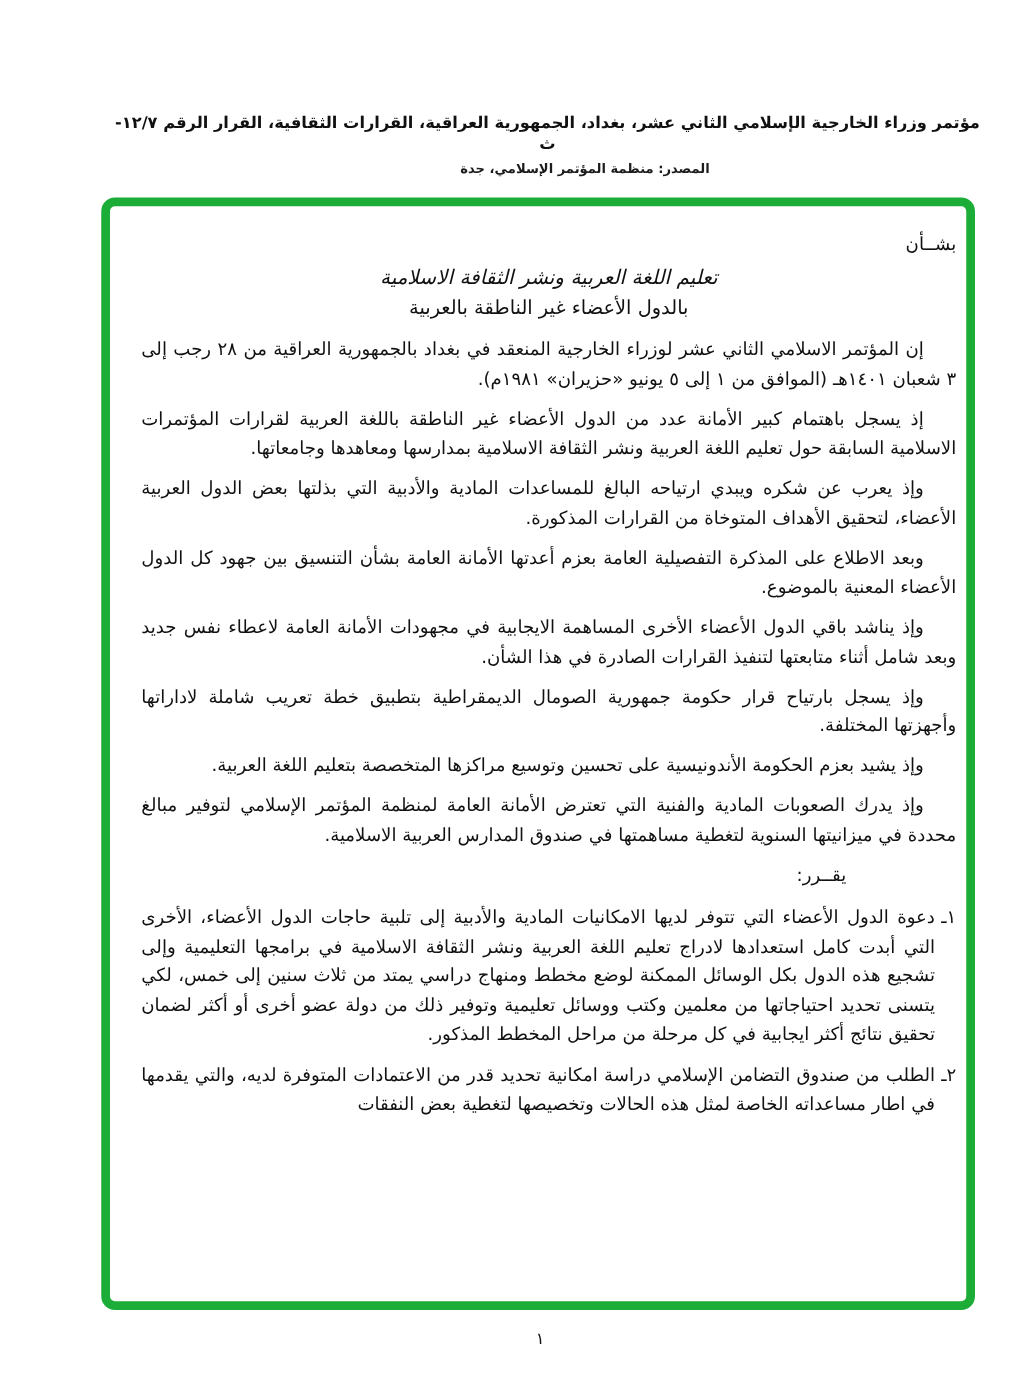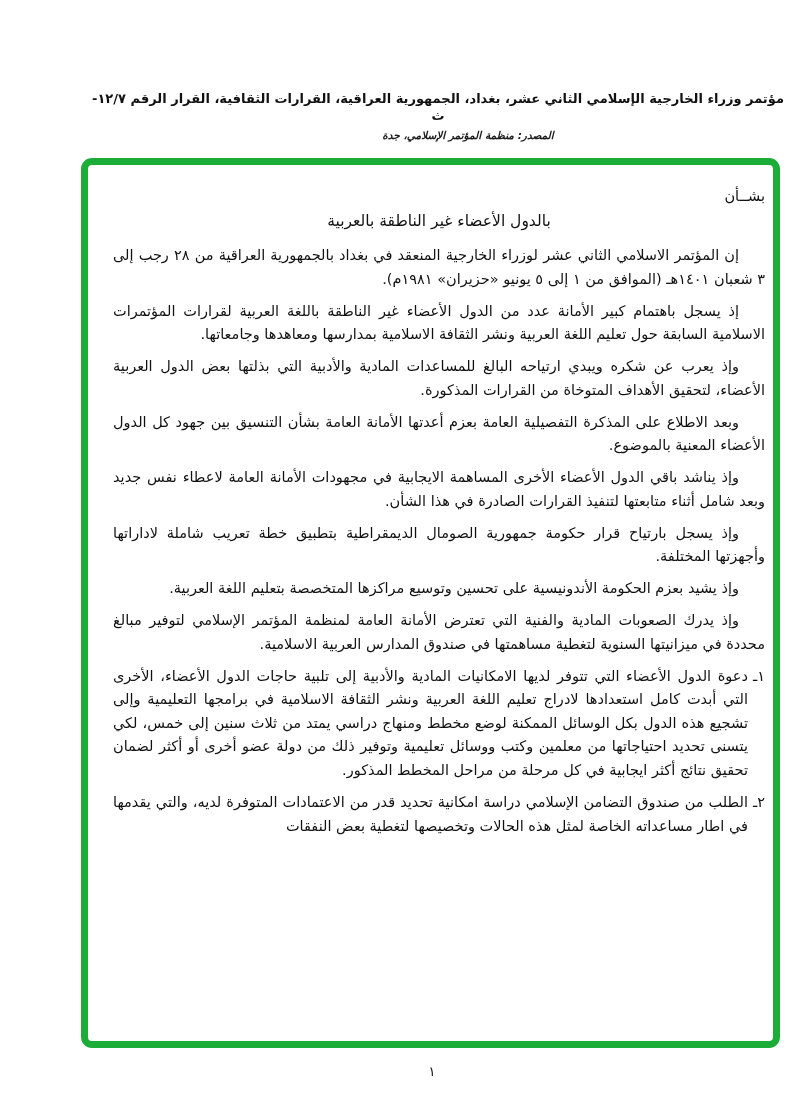--- a/index.html
+++ b/index.html
@@ -31,21 +31,20 @@
     font-weight: bold;
     letter-spacing: 0.2px;
     line-height: 17px;
   }
   .doc-header .header-source {
     margin-top: 5px;
     margin-left: 60px;
     font-size: 10.5px;
     font-weight: bold;
     color: #1c1c1c;
-    font-style: italic;
   }
   
   .green-frame {
     position: absolute;
     left: 53px;
     top: 158px;
     width: 699px;
     height: 890px;
     border: 7px solid #1cad38;
     border-radius: 11px;
@@ -115,32 +114,34 @@
     <div class="header-main">مؤتمر وزراء الخارجية الإسلامي الثاني عشر، بغداد، الجمهورية العراقية، القرارات الثقافية، القرار الرقم ١٢/٧- ث</div>
     <div class="header-source">المصدر: منظمة المؤتمر الإسلامي، جدة</div>
   </div>
 
   <div class="green-frame"></div>
 
   <div class="doc-body">
 
     <div class="title-block">
       <div class="title-line2">بشــأن</div>
+      <div class="title-line3">تعليم اللغة العربية ونشر الثقافة الاسلامية</div>
       <div class="title-line4">بالدول الأعضاء غير الناطقة بالعربية</div>
     </div>
 
     <p class="para">إن المؤتمر الاسلامي الثاني عشر لوزراء الخارجية المنعقد في بغداد بالجمهورية العراقية من ٢٨ رجب إلى ٣ شعبان ١٤٠١هـ (الموافق من ١ إلى ٥ يونيو «حزيران» ١٩٨١م).</p>
     <p class="para">إذ يسجل باهتمام كبير الأمانة عدد من الدول الأعضاء غير الناطقة باللغة العربية لقرارات المؤتمرات الاسلامية السابقة حول تعليم اللغة العربية ونشر الثقافة الاسلامية بمدارسها ومعاهدها وجامعاتها.</p>
     <p class="para">وإذ يعرب عن شكره ويبدي ارتياحه البالغ للمساعدات المادية والأدبية التي بذلتها بعض الدول العربية الأعضاء، لتحقيق الأهداف المتوخاة من القرارات المذكورة.</p>
     <p class="para">وبعد الاطلاع على المذكرة التفصيلية العامة بعزم أعدتها الأمانة العامة بشأن التنسيق بين جهود كل الدول الأعضاء المعنية بالموضوع.</p>
     <p class="para">وإذ يناشد باقي الدول الأعضاء الأخرى المساهمة الايجابية في مجهودات الأمانة العامة لاعطاء نفس جديد وبعد شامل أثناء متابعتها لتنفيذ القرارات الصادرة في هذا الشأن.</p>
     <p class="para">وإذ يسجل بارتياح قرار حكومة جمهورية الصومال الديمقراطية بتطبيق خطة تعريب شاملة لاداراتها وأجهزتها المختلفة.</p>
     <p class="para">وإذ يشيد بعزم الحكومة الأندونيسية على تحسين وتوسيع مراكزها المتخصصة بتعليم اللغة العربية.</p>
     <p class="para">وإذ يدرك الصعوبات المادية والفنية التي تعترض الأمانة العامة لمنظمة المؤتمر الإسلامي لتوفير مبالغ محددة في ميزانيتها السنوية لتغطية مساهمتها في صندوق المدارس العربية الاسلامية.</p>
 
+    <p class="para decision-line">يقــرر:</p>
 
     <div class="item">
       <span class="item-number">١ـ</span>
       <div class="item-text">دعوة الدول الأعضاء التي تتوفر لديها الامكانيات المادية والأدبية إلى تلبية حاجات الدول الأعضاء، الأخرى التي أبدت كامل استعدادها لادراج تعليم اللغة العربية ونشر الثقافة الاسلامية في برامجها التعليمية وإلى تشجيع هذه الدول بكل الوسائل الممكنة لوضع مخطط ومنهاج دراسي يمتد من ثلاث سنين إلى خمس، لكي يتسنى تحديد احتياجاتها من معلمين وكتب ووسائل تعليمية وتوفير ذلك من دولة عضو أخرى أو أكثر لضمان تحقيق نتائج أكثر ايجابية في كل مرحلة من مراحل المخطط المذكور.</div>
     </div>
 
     <div class="item">
       <span class="item-number">٢ـ</span>
       <div class="item-text">الطلب من صندوق التضامن الإسلامي دراسة امكانية تحديد قدر من الاعتمادات المتوفرة لديه، والتي يقدمها في اطار مساعداته الخاصة لمثل هذه الحالات وتخصيصها لتغطية بعض النفقات</div>
     </div>

